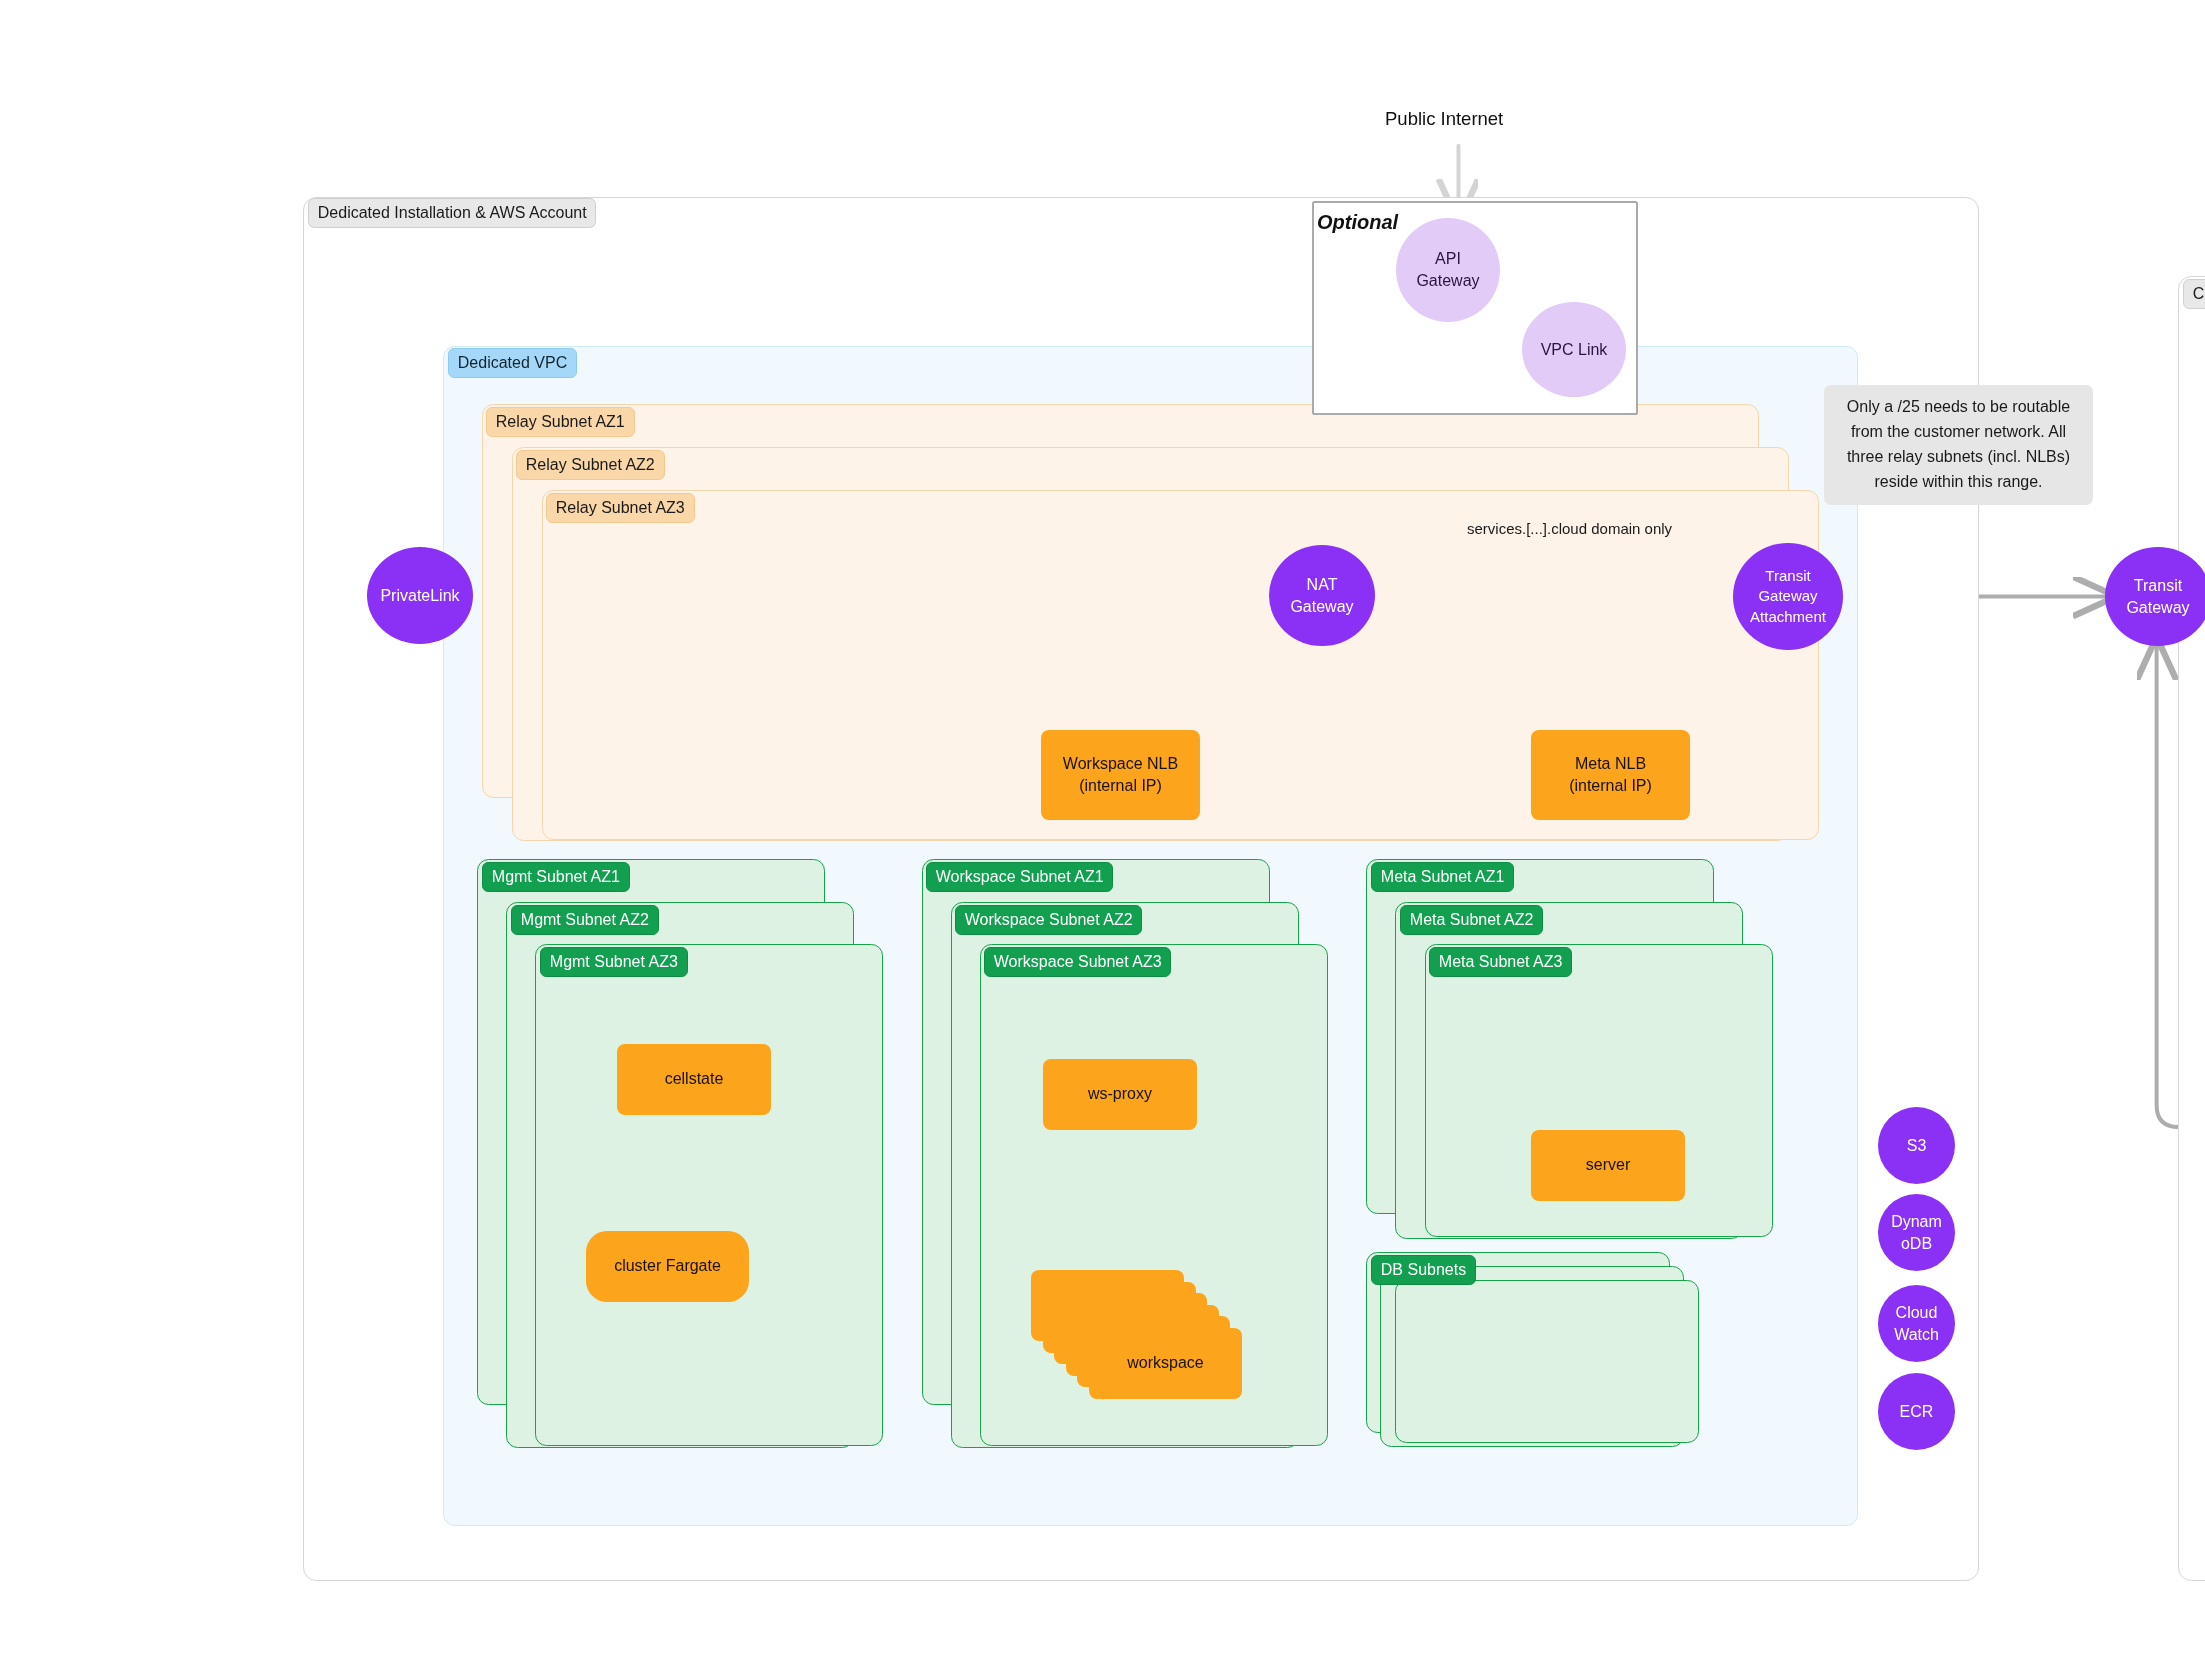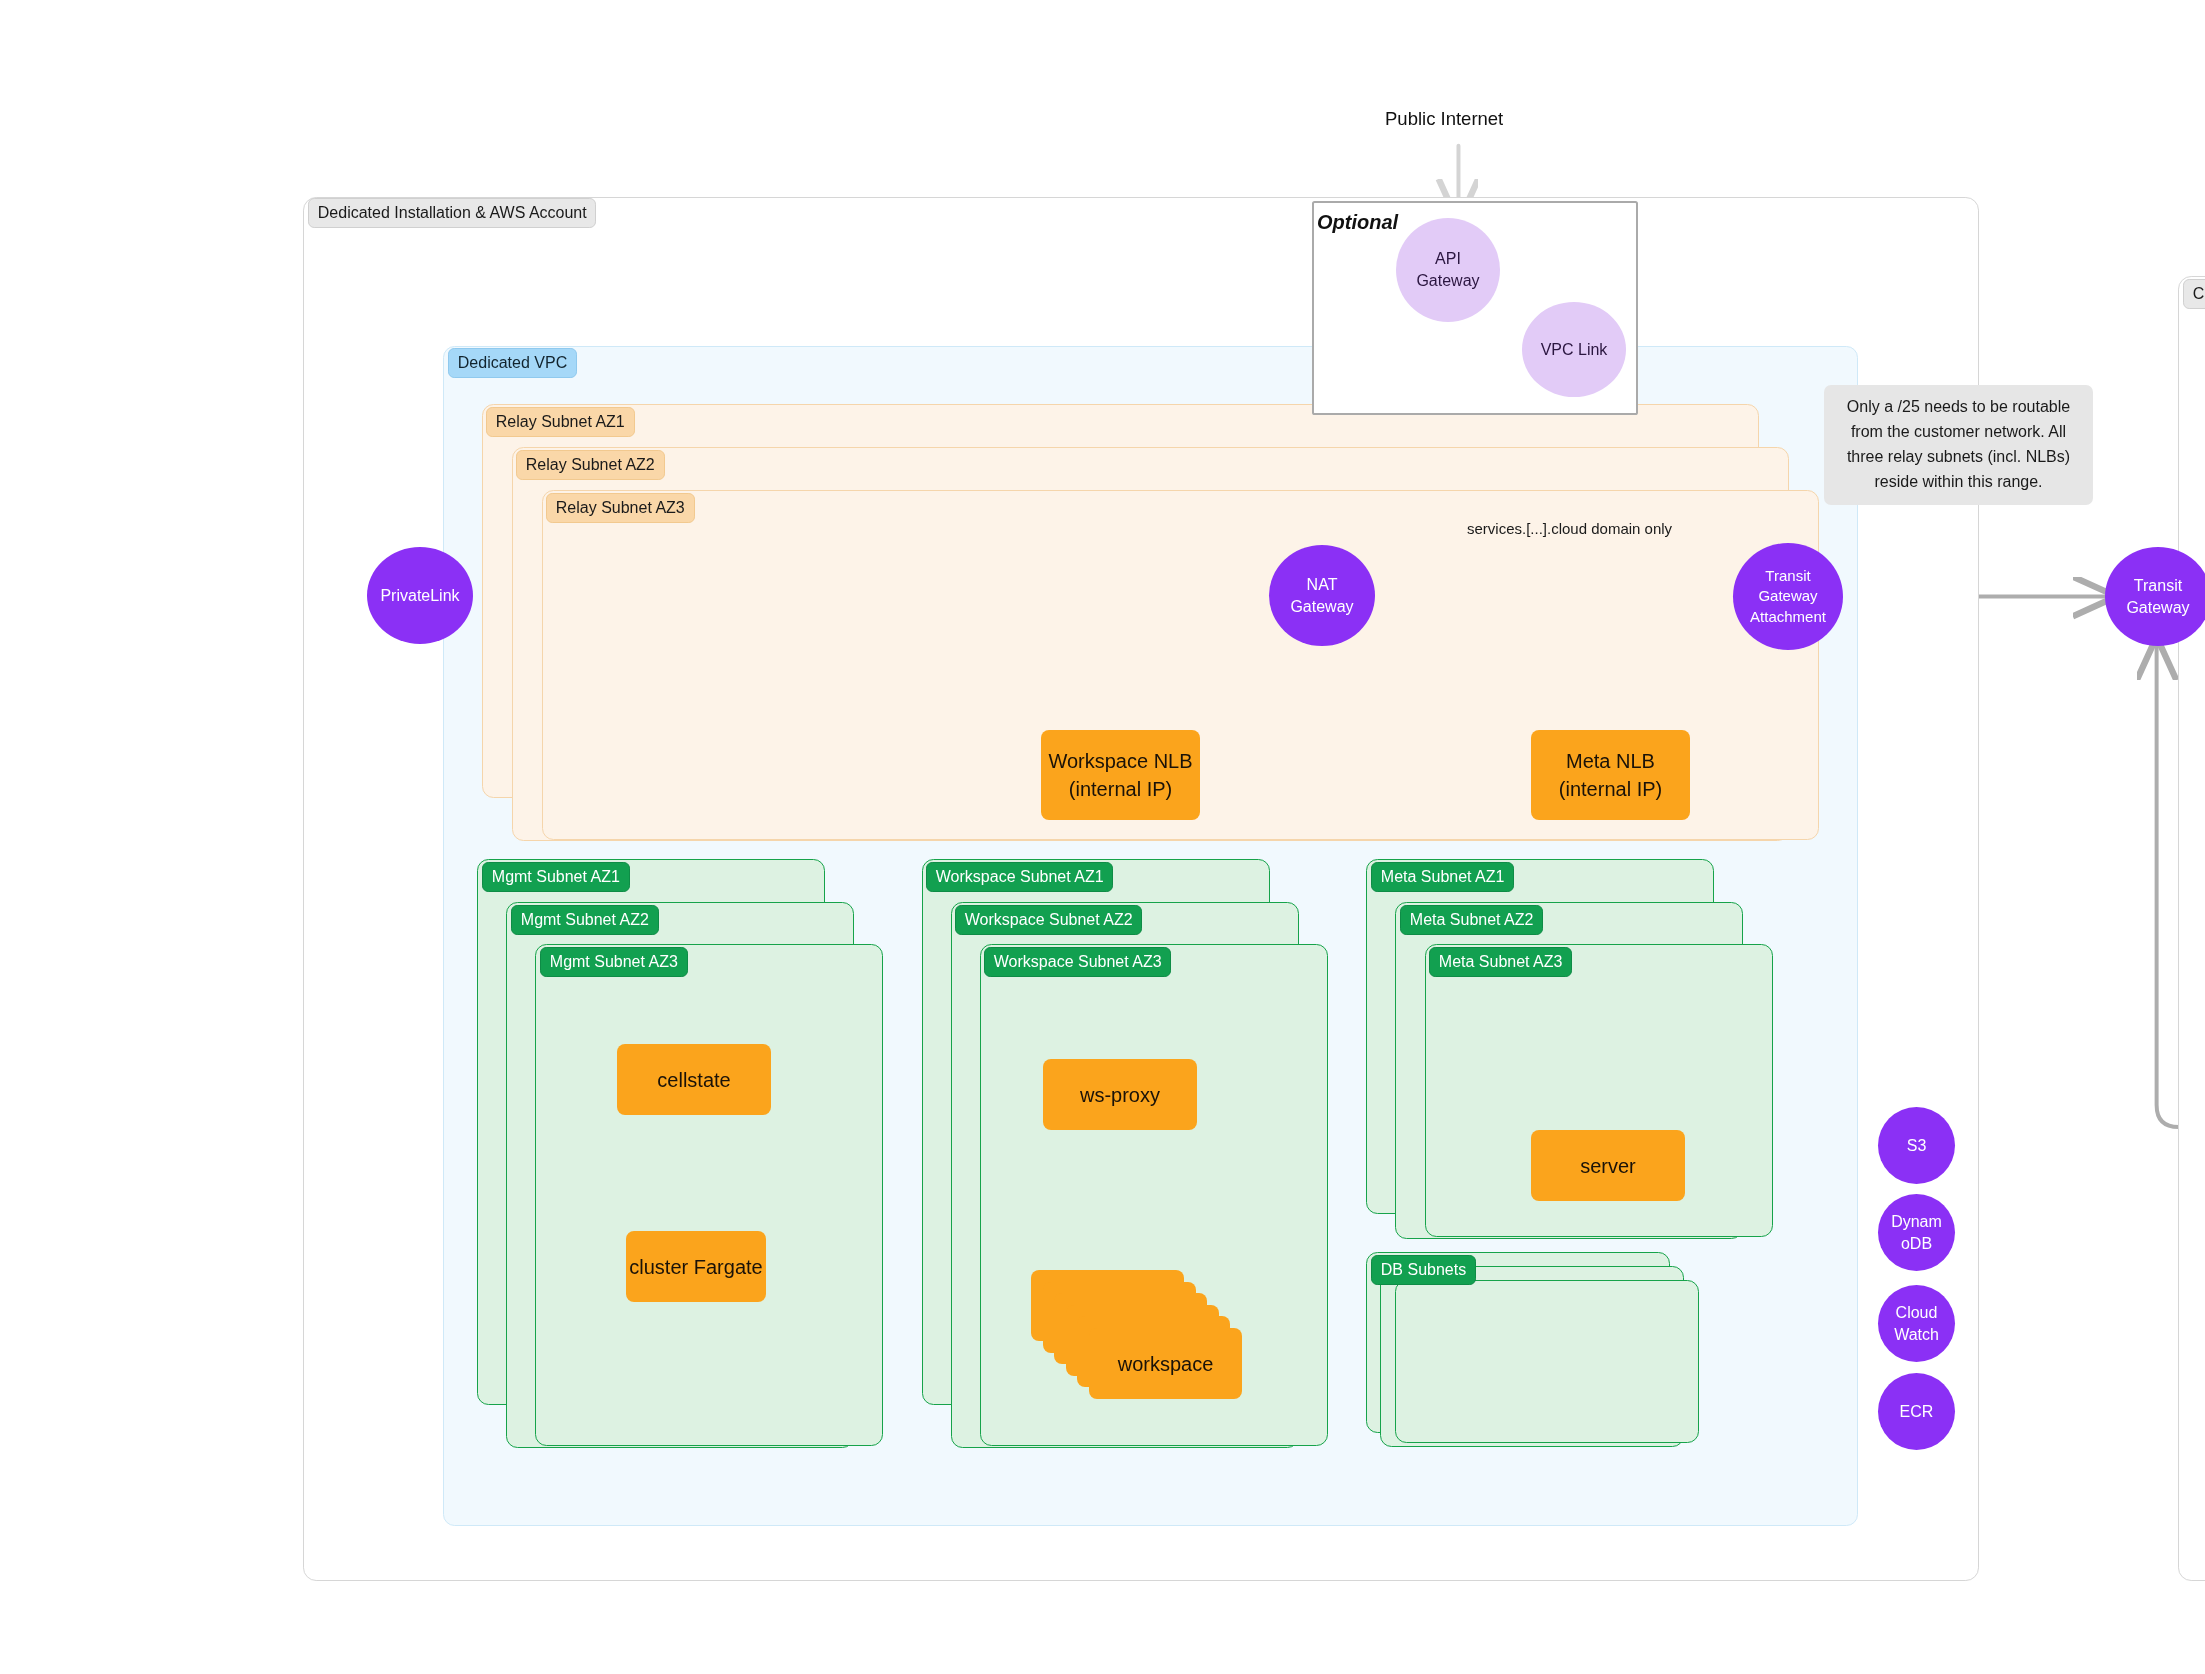--- a/index.html
+++ b/index.html
@@ -102,21 +102,21 @@
     color: #2b1640;
   }
   .rect-node {
     background: #fba41c;
     border-radius: 8px;
     display: flex;
     align-items: center;
     justify-content: center;
     text-align: center;
     color: #1a1208;
-    font-size: 20px;
+    font-size: 16px;
     line-height: 1.4;
   }
   .note {
     background: #e6e6e6;
     border-radius: 7px;
     color: #1a1a1a;
     font-size: 16px;
     line-height: 1.55;
     text-align: center;
     display: flex;
@@ -322,21 +322,21 @@
 
   <div class="abs rect-node" style="left:1531px; top:730px; width:159px; height:90px; flex-direction:column;">
     <span>Meta NLB</span>
     <span>(internal IP)</span>
   </div>
 
   <div class="abs rect-node" style="left:617px; top:1044px; width:154px; height:71px;">
     <span>cellstate</span>
   </div>
 
-  <div class="abs rect-node" style="left:626px; top:1231px; width:140px; height:71px;">
+  <div class="abs rect-node" style="left:586px; top:1231px; width:163px; height:71px;border-radius:21px;">
     <span>cluster Fargate</span>
   </div>
 
   <div class="abs rect-node" style="left:1043px; top:1059px; width:154px; height:71px;">
     <span>ws-proxy</span>
   </div>
 
   <div class="stack-card" style="left:1031px; top:1270px; width:153px; height:71px;"></div>
   <div class="stack-card" style="left:1043px; top:1282px; width:153px; height:71px;"></div>
   <div class="stack-card" style="left:1054px; top:1293px; width:153px; height:71px;"></div>

